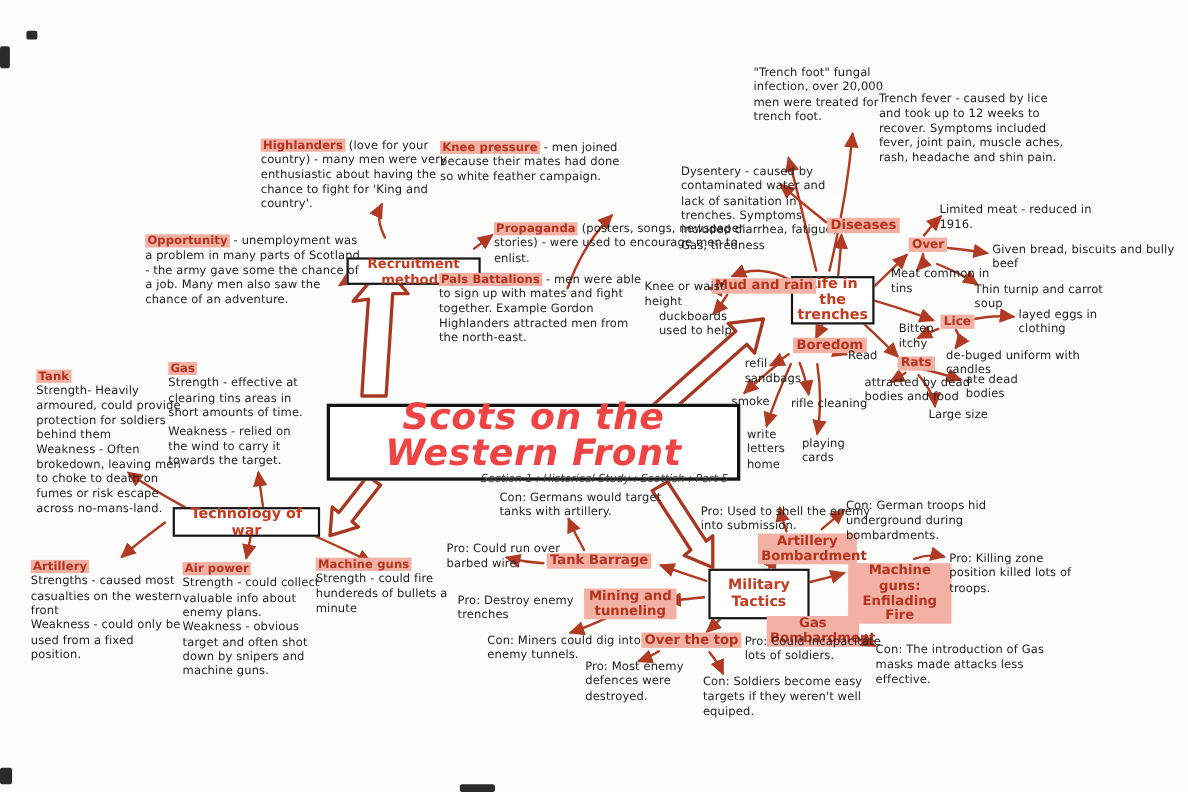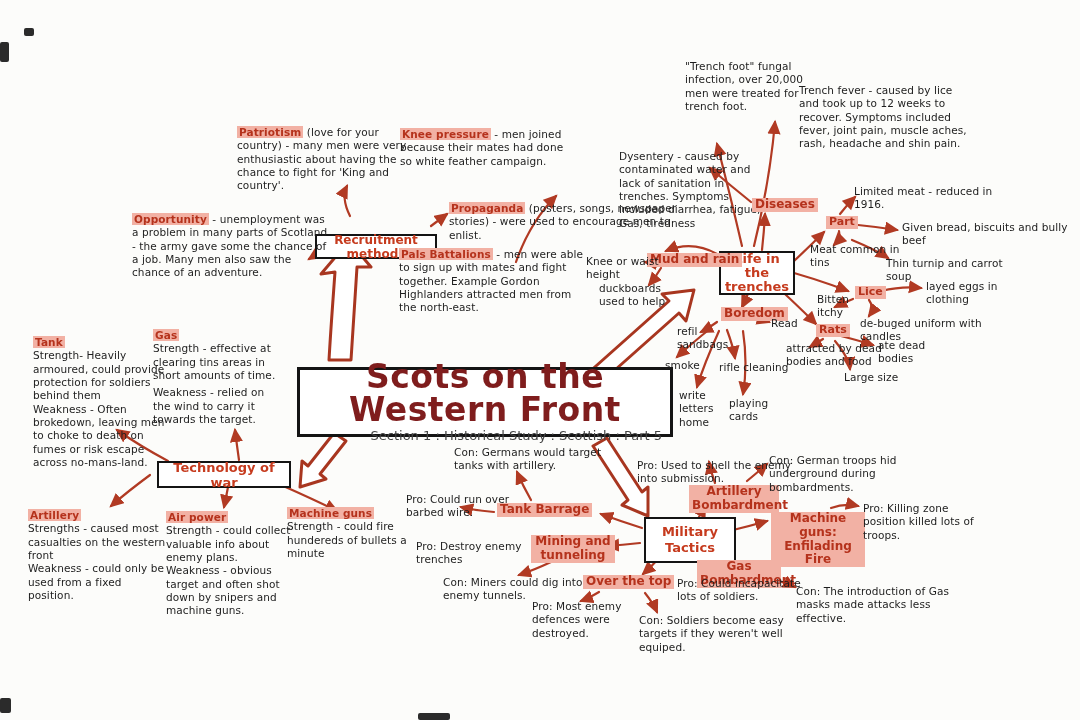--- a/index.html
+++ b/index.html
@@ -7,22 +7,22 @@
        font-family:"DejaVu Sans",sans-serif;overflow:hidden;}
   #canvas{position:absolute;inset:0;width:1080px;height:720px;}
   svg.arrows{position:absolute;left:0;top:0;z-index:1;}
   .n{position:absolute;z-index:2;font-size:10.5px;line-height:1.27;color:#1d1d1d;letter-spacing:.1px;}
   .t{background:#f2b1a4;color:#b5321c;font-weight:700;padding:0 2px;}
   .hub{position:absolute;z-index:2;display:inline-block;background:#f2b1a4;color:#b5321c;
        font-weight:700;font-size:12px;line-height:1.15;padding:0 3px;text-align:center;}
   .bx{position:absolute;z-index:2;border:2px solid #141414;background:#fff;color:#c63b1e;
       font-weight:700;display:flex;align-items:center;justify-content:center;text-align:center;}
   #title-box{border:3px solid #141414;flex-direction:column;}
-  #title-text{font-size:33px;font-weight:800;color:#7f1d1d;letter-spacing:.5px;line-height:1;}
-  #title-sub{font-size:13px;color:#444;align-self:flex-end;margin:2px 8px 1px 0;font-weight:400;}
+  #title-text{font-size:33px;font-weight:800;color:#ef4444;letter-spacing:.5px;line-height:1;font-style:italic;}
+  #title-sub{font-size:10px;color:#444;align-self:flex-end;margin:2px 8px 1px 0;font-weight:400;font-style:italic;}
   .smudge{position:absolute;background:#2b2b2b;z-index:3;border-radius:2px;}
 </style>
 </head>
 <body>
 
 <div id="canvas">
 
   <svg class="arrows" width="1080" height="720" viewBox="0 0 1080 720">
     <defs>
       <marker id="ah" markerWidth="8" markerHeight="8" refX="5.5" refY="3" orient="auto">
@@ -104,31 +104,31 @@
   <div class="bx" style="left:719px;top:251px;width:72px;height:40px;font-size:13px;line-height:1.1">
       <span>Life in the trenches</span>
     </div>
   <div class="bx" style="left:157px;top:461px;width:130px;height:23px;font-size:13px">
       <span>Technology of war</span>
     </div>
   <div class="bx" style="left:644px;top:517px;width:88px;height:42px;font-size:13px;line-height:1.2">
       <span>Military Tactics</span>
     </div>
 
-  <div class="n" style="left:237px;top:126px;width:178px"><span class="t">Patriotism</span> <span>(love for your country) - many men were very enthusiastic about having the chance to fight for 'King and country'.</span></div>
+  <div class="n" style="left:237px;top:126px;width:178px"><span class="t">Highlanders</span> <span>(love for your country) - many men were very enthusiastic about having the chance to fight for 'King and country'.</span></div>
   <div class="n" style="left:400px;top:128px;width:178px"><span class="t">Knee pressure</span> <span>- men joined because their mates had done so white feather campaign.</span></div>
   <div class="n" style="left:449px;top:202px;width:228px"><span class="t">Propaganda</span> <span>(posters, songs, newspaper stories) - were used to encourage men to enlist.</span></div>
   <div class="n" style="left:132px;top:213px;width:196px"><span class="t">Opportunity</span> <span>- unemployment was a problem in many parts of Scotland - the army gave some the chance of a job. Many men also saw the chance of an adventure.</span></div>
   <div class="n" style="left:399px;top:248px;width:192px"><span class="t">Pals Battalions</span> <span>- men were able to sign up with mates and fight together. Example Gordon Highlanders attracted men from the north-east.</span></div>
 
   <div class="n" style="left:685px;top:60px;width:138px"><span>"Trench foot" fungal infection, over 20,000 men were treated for trench foot.</span></div>
   <div class="n" style="left:799px;top:84px;width:172px"><span>Trench fever - caused by lice and took up to 12 weeks to recover. Symptoms included fever, joint pain, muscle aches, rash, headache and shin pain.</span></div>
   <div class="n" style="left:619px;top:150px;width:148px"><span>Dysentery - caused by contaminated water and lack of sanitation in trenches. Symptoms included diarrhea, fatigue, Gas, tiredness</span></div>
   <span class="hub" style="left:752px;top:198px">Diseases</span>
-  <span class="hub" style="left:826px;top:216px;font-size:11px">Part</span>
+  <span class="hub" style="left:826px;top:216px;font-size:11px">Over</span>
   <div class="n" style="left:854px;top:185px;width:140px"><span>Limited meat - reduced in 1916.</span></div>
   <div class="n" style="left:902px;top:221px;width:168px"><span>Given bread, biscuits and bully beef</span></div>
   <div class="n" style="left:810px;top:243px;width:100px"><span>Meat common in tins</span></div>
   <div class="n" style="left:886px;top:257px;width:140px"><span>Thin turnip and carrot soup</span></div>
   <span class="hub" style="left:855px;top:286px;font-size:11px">Lice</span>
   <div class="n" style="left:926px;top:280px;width:110px"><span>layed eggs in clothing</span></div>
   <div class="n" style="left:817px;top:293px;width:56px"><span>Bitten itchy</span></div>
   <div class="n" style="left:860px;top:317px;width:140px"><span>de-buged uniform with candles</span></div>
   <span class="hub" style="left:816px;top:324px;font-size:11px">Rats</span>
   <div class="n" style="left:786px;top:342px;width:118px"><span>attracted by dead bodies and food</span></div>

